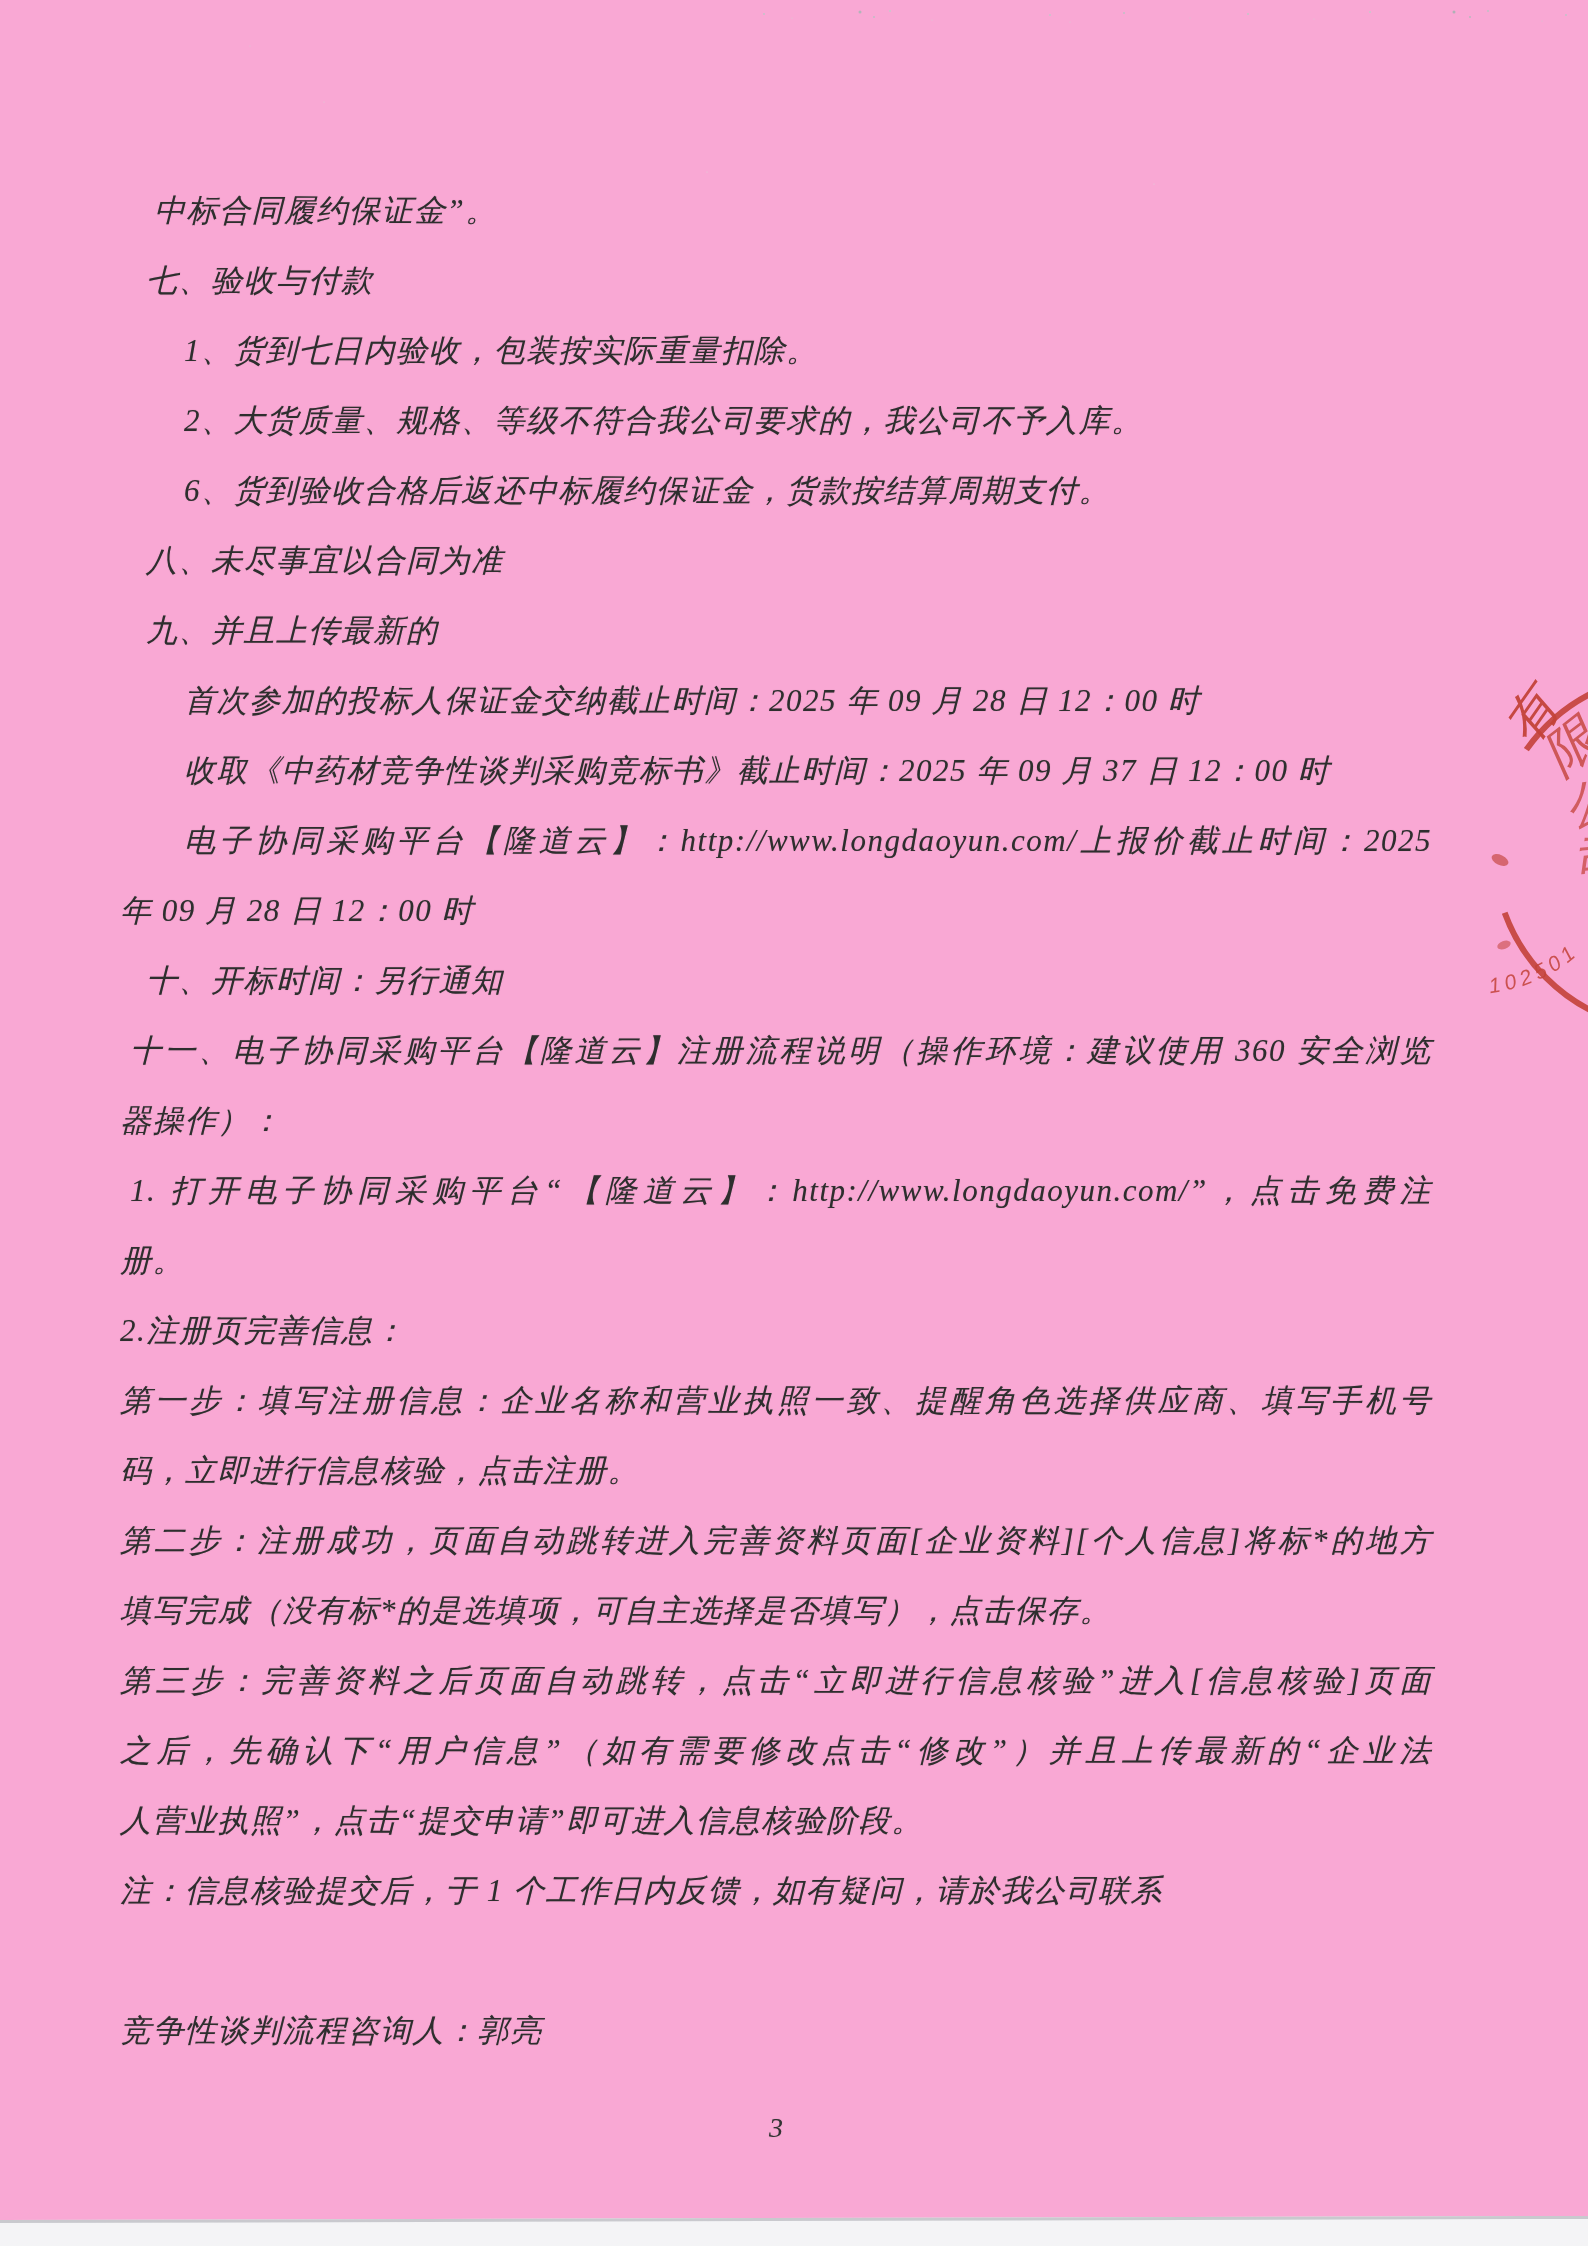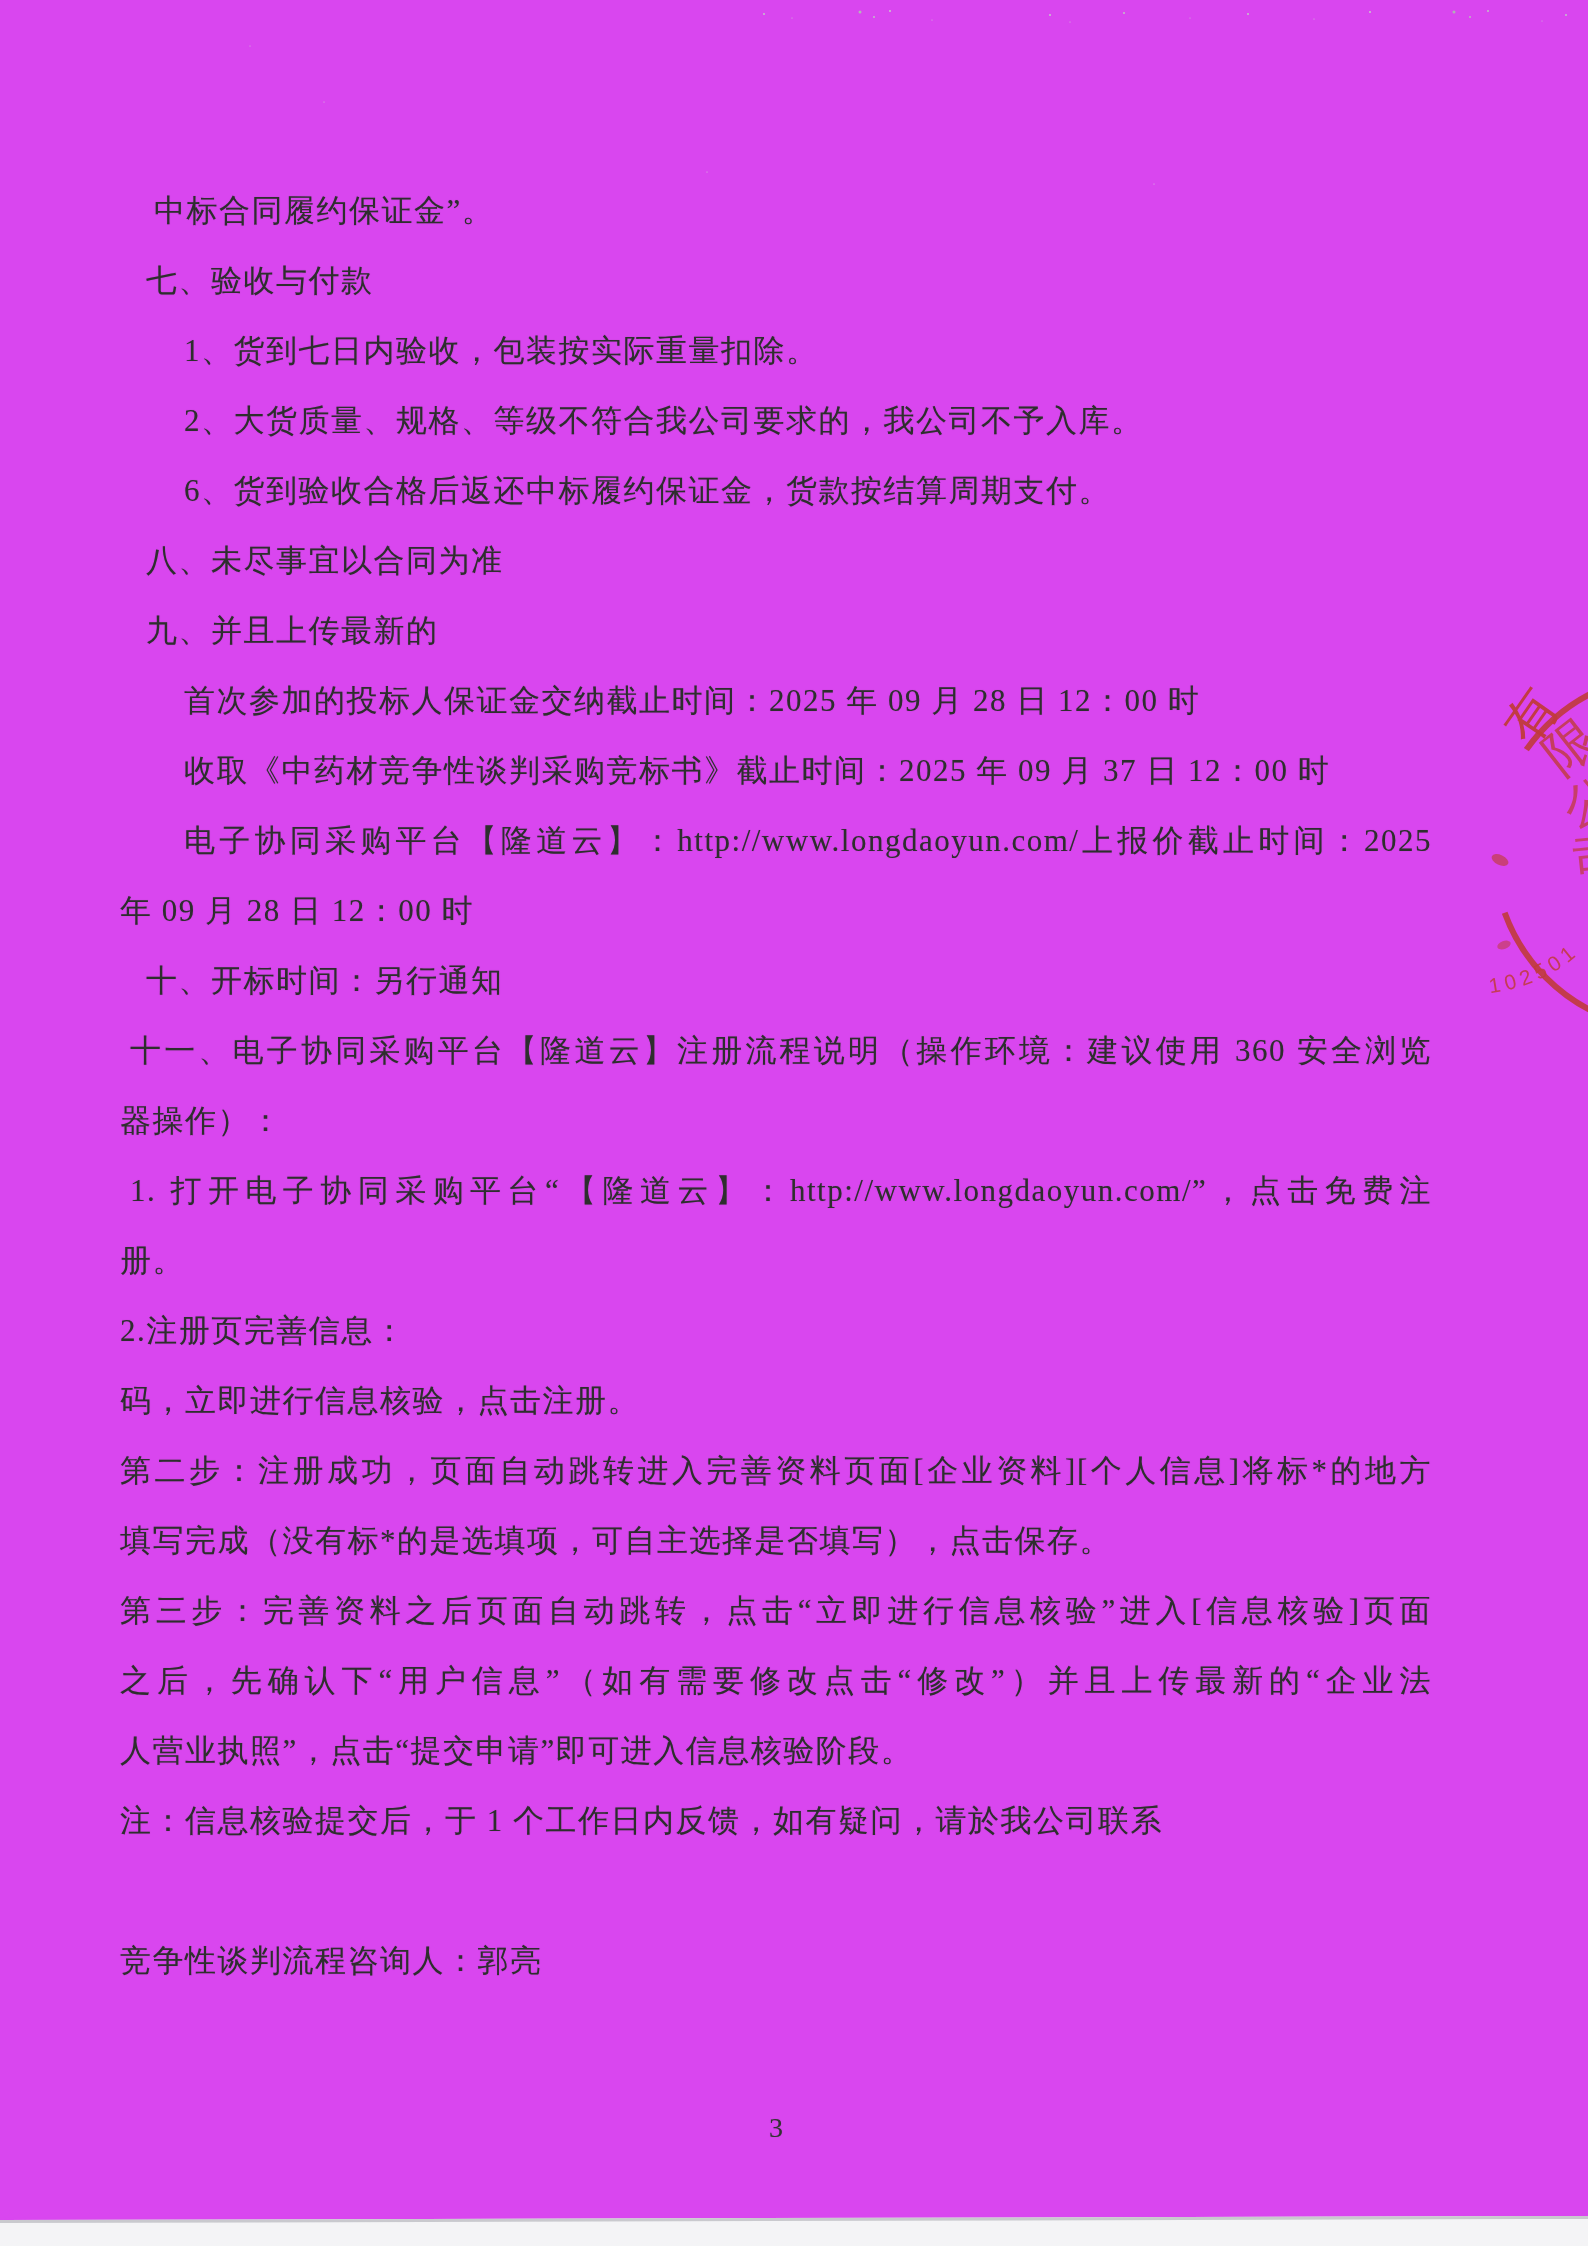--- a/index.html
+++ b/index.html
@@ -1,22 +1,23 @@
 <!DOCTYPE html>
 <html><head>
 <meta charset="utf-8">
 <style>
   html,body{margin:0;padding:0;background:#ffffff;}
   .page{
     position:relative;
     width:1588px;height:2246px;
-    background:#d946ef;
+    background:#f9a8d4;
     overflow:hidden;
     font-family:"Liberation Serif","DejaVu Serif",serif;
     color:#2e2e2e;
+    font-style:italic;
   }
   .content{
     position:absolute;left:120px;top:176px;width:1312px;
   }
   .line{
     font-size:31px;
     letter-spacing:1.5px;
     line-height:70px;
     height:70px;
     white-space:pre;
@@ -89,20 +90,21 @@
       <div class="line sub">首次参加的投标人保证金交纳截止时间：2025 年 09 月 28 日 12：00 时</div>
       <div class="line sub">收取《中药材竞争性谈判采购竞标书》截止时间：2025 年 09 月 37 日 12：00 时</div>
       <div class="line sub-j">电子协同采购平台【隆道云】：http://www.longdaoyun.com/上报价截止时间：2025</div>
       <div class="line b">年 09 月 28 日 12：00 时</div>
       <div class="line h">十、开标时间：另行通知</div>
       <div class="line n1-j">十一、电子协同采购平台【隆道云】注册流程说明（操作环境：建议使用 360 安全浏览</div>
       <div class="line b">器操作）：</div>
       <div class="line n1-j">1. 打开电子协同采购平台“【隆道云】：http://www.longdaoyun.com/”，点击免费注</div>
       <div class="line b">册。</div>
       <div class="line b">2.注册页完善信息：</div>
+      <div class="line b-j">第一步：填写注册信息：企业名称和营业执照一致、提醒角色选择供应商、填写手机号</div>
       <div class="line b">码，立即进行信息核验，点击注册。</div>
       <div class="line b-j">第二步：注册成功，页面自动跳转进入完善资料页面[企业资料][个人信息]将标*的地方</div>
       <div class="line b">填写完成（没有标*的是选填项，可自主选择是否填写），点击保存。</div>
       <div class="line b-j">第三步：完善资料之后页面自动跳转，点击“立即进行信息核验”进入[信息核验]页面</div>
       <div class="line b-j">之后，先确认下“用户信息”（如有需要修改点击“修改”）并且上传最新的“企业法</div>
       <div class="line b">人营业执照”，点击“提交申请”即可进入信息核验阶段。</div>
       <div class="line b">注：信息核验提交后，于 1 个工作日内反馈，如有疑问，请於我公司联系</div>
       <div class="line empty"></div>
       <div class="line b">竞争性谈判流程咨询人：郭亮</div>
     </div>

